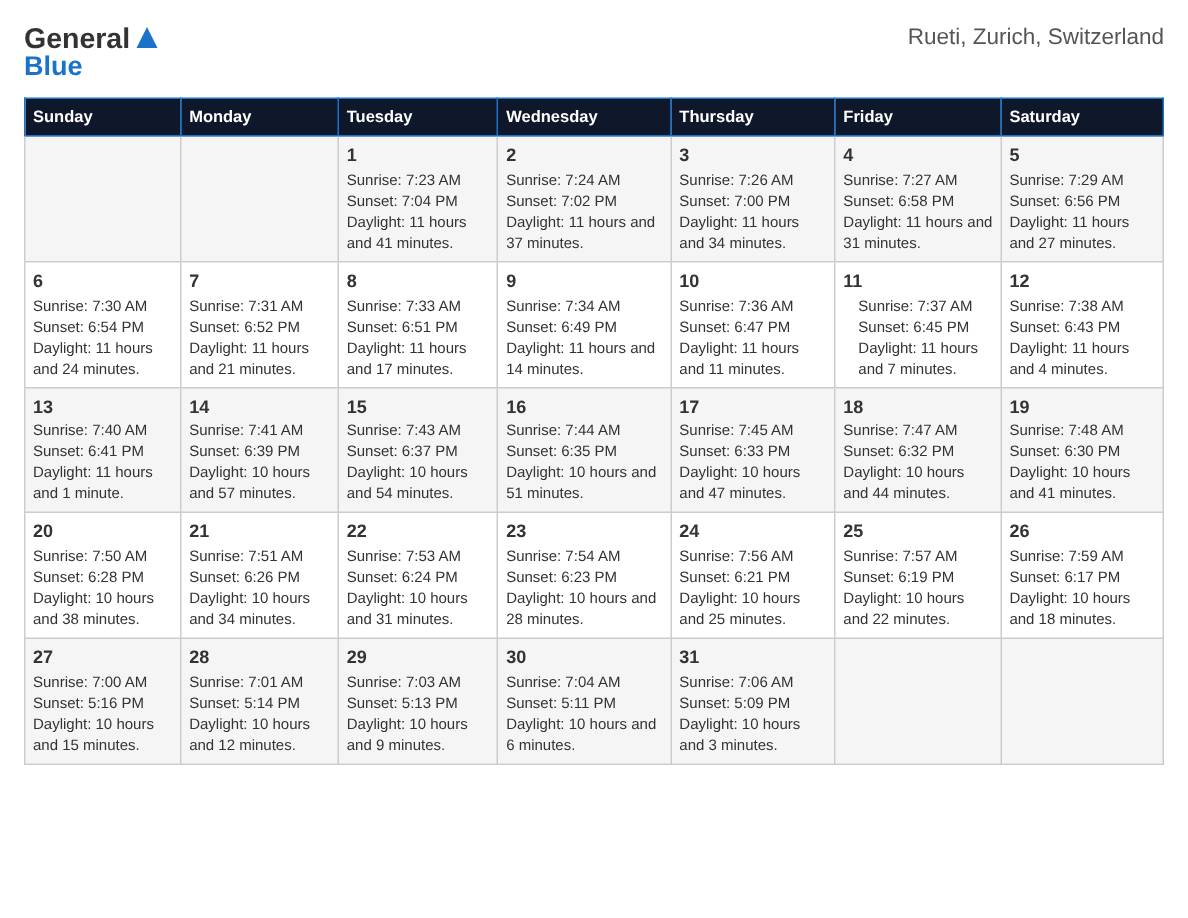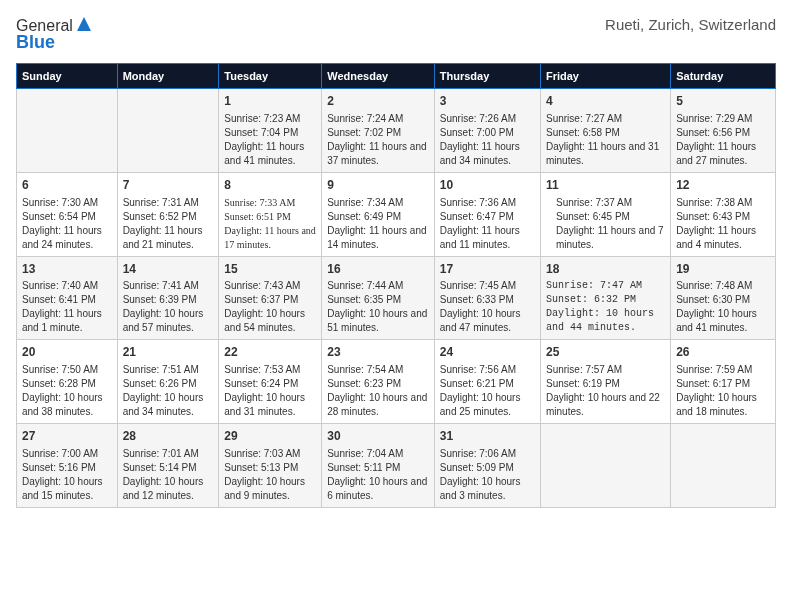--- a/index.html
+++ b/index.html
@@ -77,21 +77,21 @@
       font-size: 10px;
       color: #333;
     }
   </style>
 </head>
 <body>
 
 <div class="header-section">
   <div class="logo">
     <div class="logo-row">
-      <span style="font-size:16px;font-weight:normal;color:#333;">General</span>
+      <span style="font-size:19px;font-weight:bold;color:#333;">General</span>
       <span style="display:inline-block;margin-left:3px;vertical-align:middle;">
         <svg width="16" height="16" viewBox="0 0 16 16">
           <polygon points="8,1 15,15 1,15" fill="#1a73c8"></polygon>
         </svg>
       </span>
     </div>
     <span style="font-size:18px;font-weight:bold;color:#1a73c8;margin-top:-4px;">Blue</span>
   </div>
   <div class="title-section">
     <div class="location-title">Rueti, Zurich, Switzerland</div>
@@ -153,21 +153,21 @@
 Daylight: 11 hours and 24 minutes.</div>
         </td>
         <td>
           <span class="day-num">7</span>
           <div class="cell-info" style="white-space: pre-line;">Sunrise: 7:31 AM
 Sunset: 6:52 PM
 Daylight: 11 hours and 21 minutes.</div>
         </td>
         <td>
           <span class="day-num">8</span>
-          <div class="cell-info" style="white-space: pre-line; font-family: Liberation Serif, serif;">Sunrise: 7:33 AM
+          <div class="cell-info" style="white-space: pre-line;">Sunrise: 7:33 AM
 Sunset: 6:51 PM
 Daylight: 11 hours and 17 minutes.</div>
         </td>
         <td>
           <span class="day-num">9</span>
           <div class="cell-info" style="white-space: pre-line;">Sunrise: 7:34 AM
 Sunset: 6:49 PM
 Daylight: 11 hours and 14 minutes.</div>
         </td>
         <td>
@@ -215,21 +215,21 @@
 Daylight: 10 hours and 51 minutes.</div>
         </td>
         <td>
           <span class="day-num">17</span>
           <div class="cell-info" style="white-space: pre-line;">Sunrise: 7:45 AM
 Sunset: 6:33 PM
 Daylight: 10 hours and 47 minutes.</div>
         </td>
         <td>
           <span class="day-num">18</span>
-          <div class="cell-info" style="white-space: pre-line; font-family: Liberation Mono, monospace;">Sunrise: 7:47 AM
+          <div class="cell-info" style="white-space: pre-line;">Sunrise: 7:47 AM
 Sunset: 6:32 PM
 Daylight: 10 hours and 44 minutes.</div>
         </td>
         <td>
           <span class="day-num">19</span>
           <div class="cell-info" style="white-space: pre-line;">Sunrise: 7:48 AM
 Sunset: 6:30 PM
 Daylight: 10 hours and 41 minutes.</div>
         </td>
       </tr>

